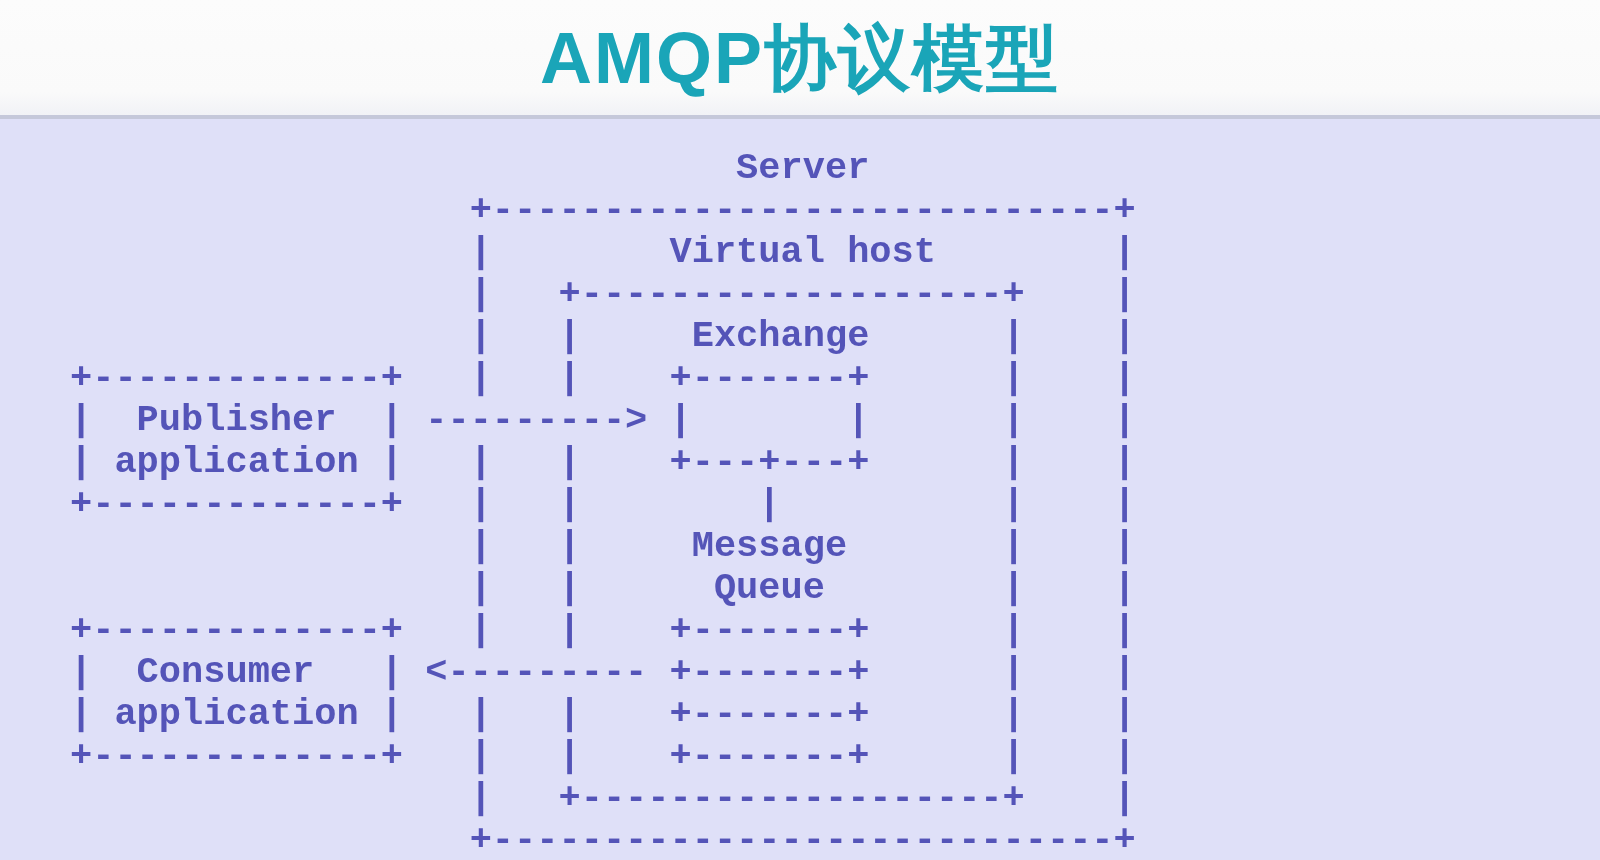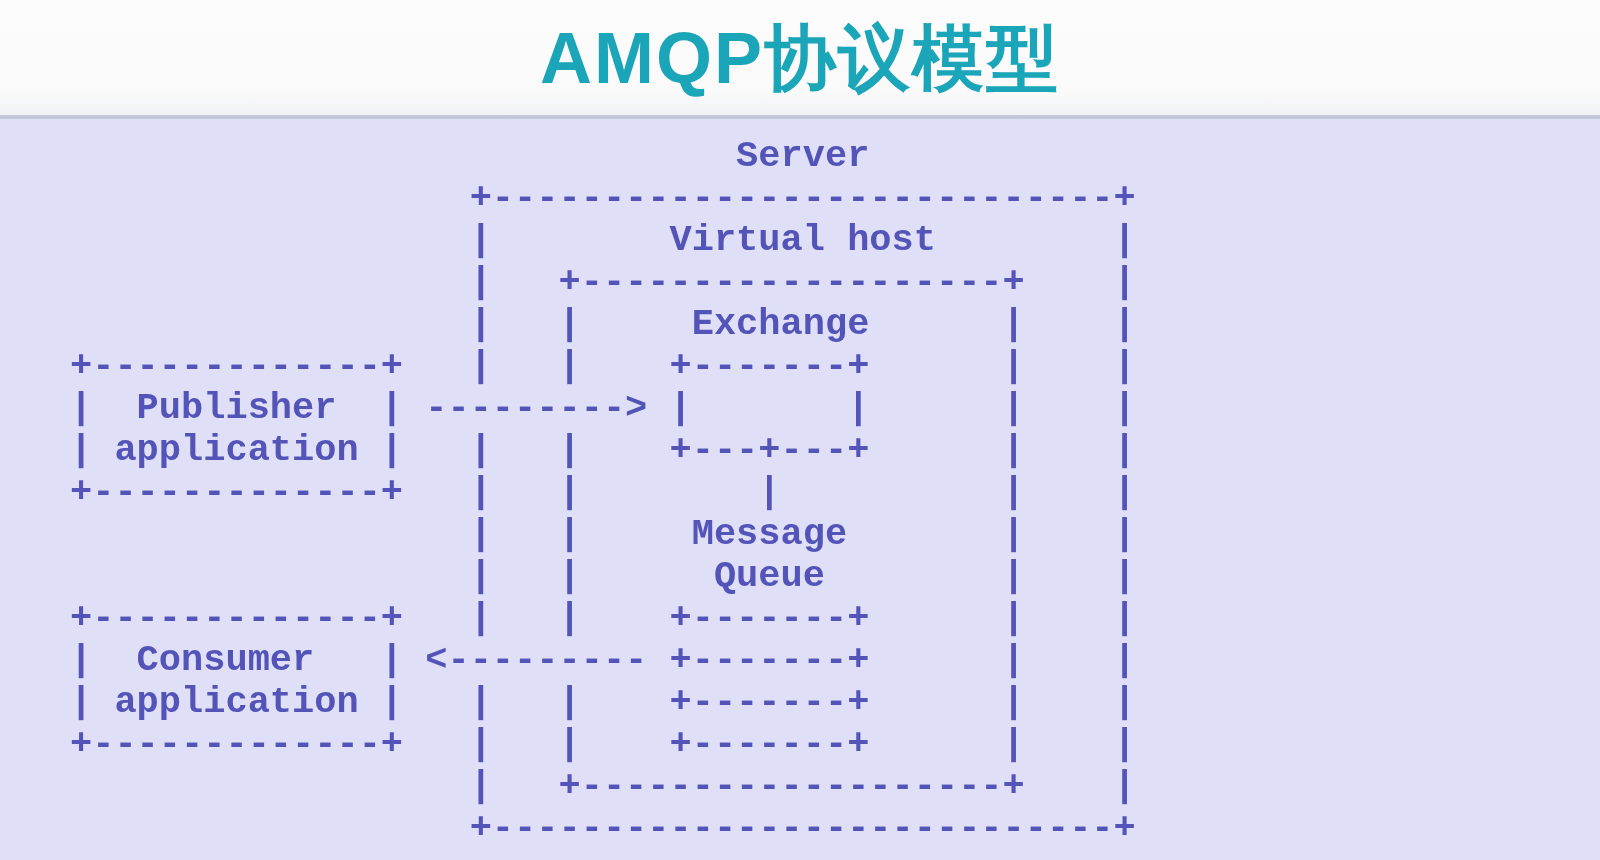--- a/index.html
+++ b/index.html
@@ -34,21 +34,21 @@
     line-height: 1;
     font-weight: 800;
     letter-spacing: 2px;
     color: var(--title_color);
     font-family: "Liberation Sans", sans-serif;
   }
   .diagram-panel {
     width: 1528px;
     height: 737px;
     background: var(--diagram_bg);
-    padding: 16px 0 0 70px;
+    padding: 28px 0 0 70px;
   }
   .ascii {
     margin: 0;
     font-family: "Liberation Mono", "DejaVu Sans Mono", monospace;
     font-size: 37px;
     line-height: 42px;
     font-weight: bold;
     color: var(--diagram_text);
     white-space: pre;
   }

